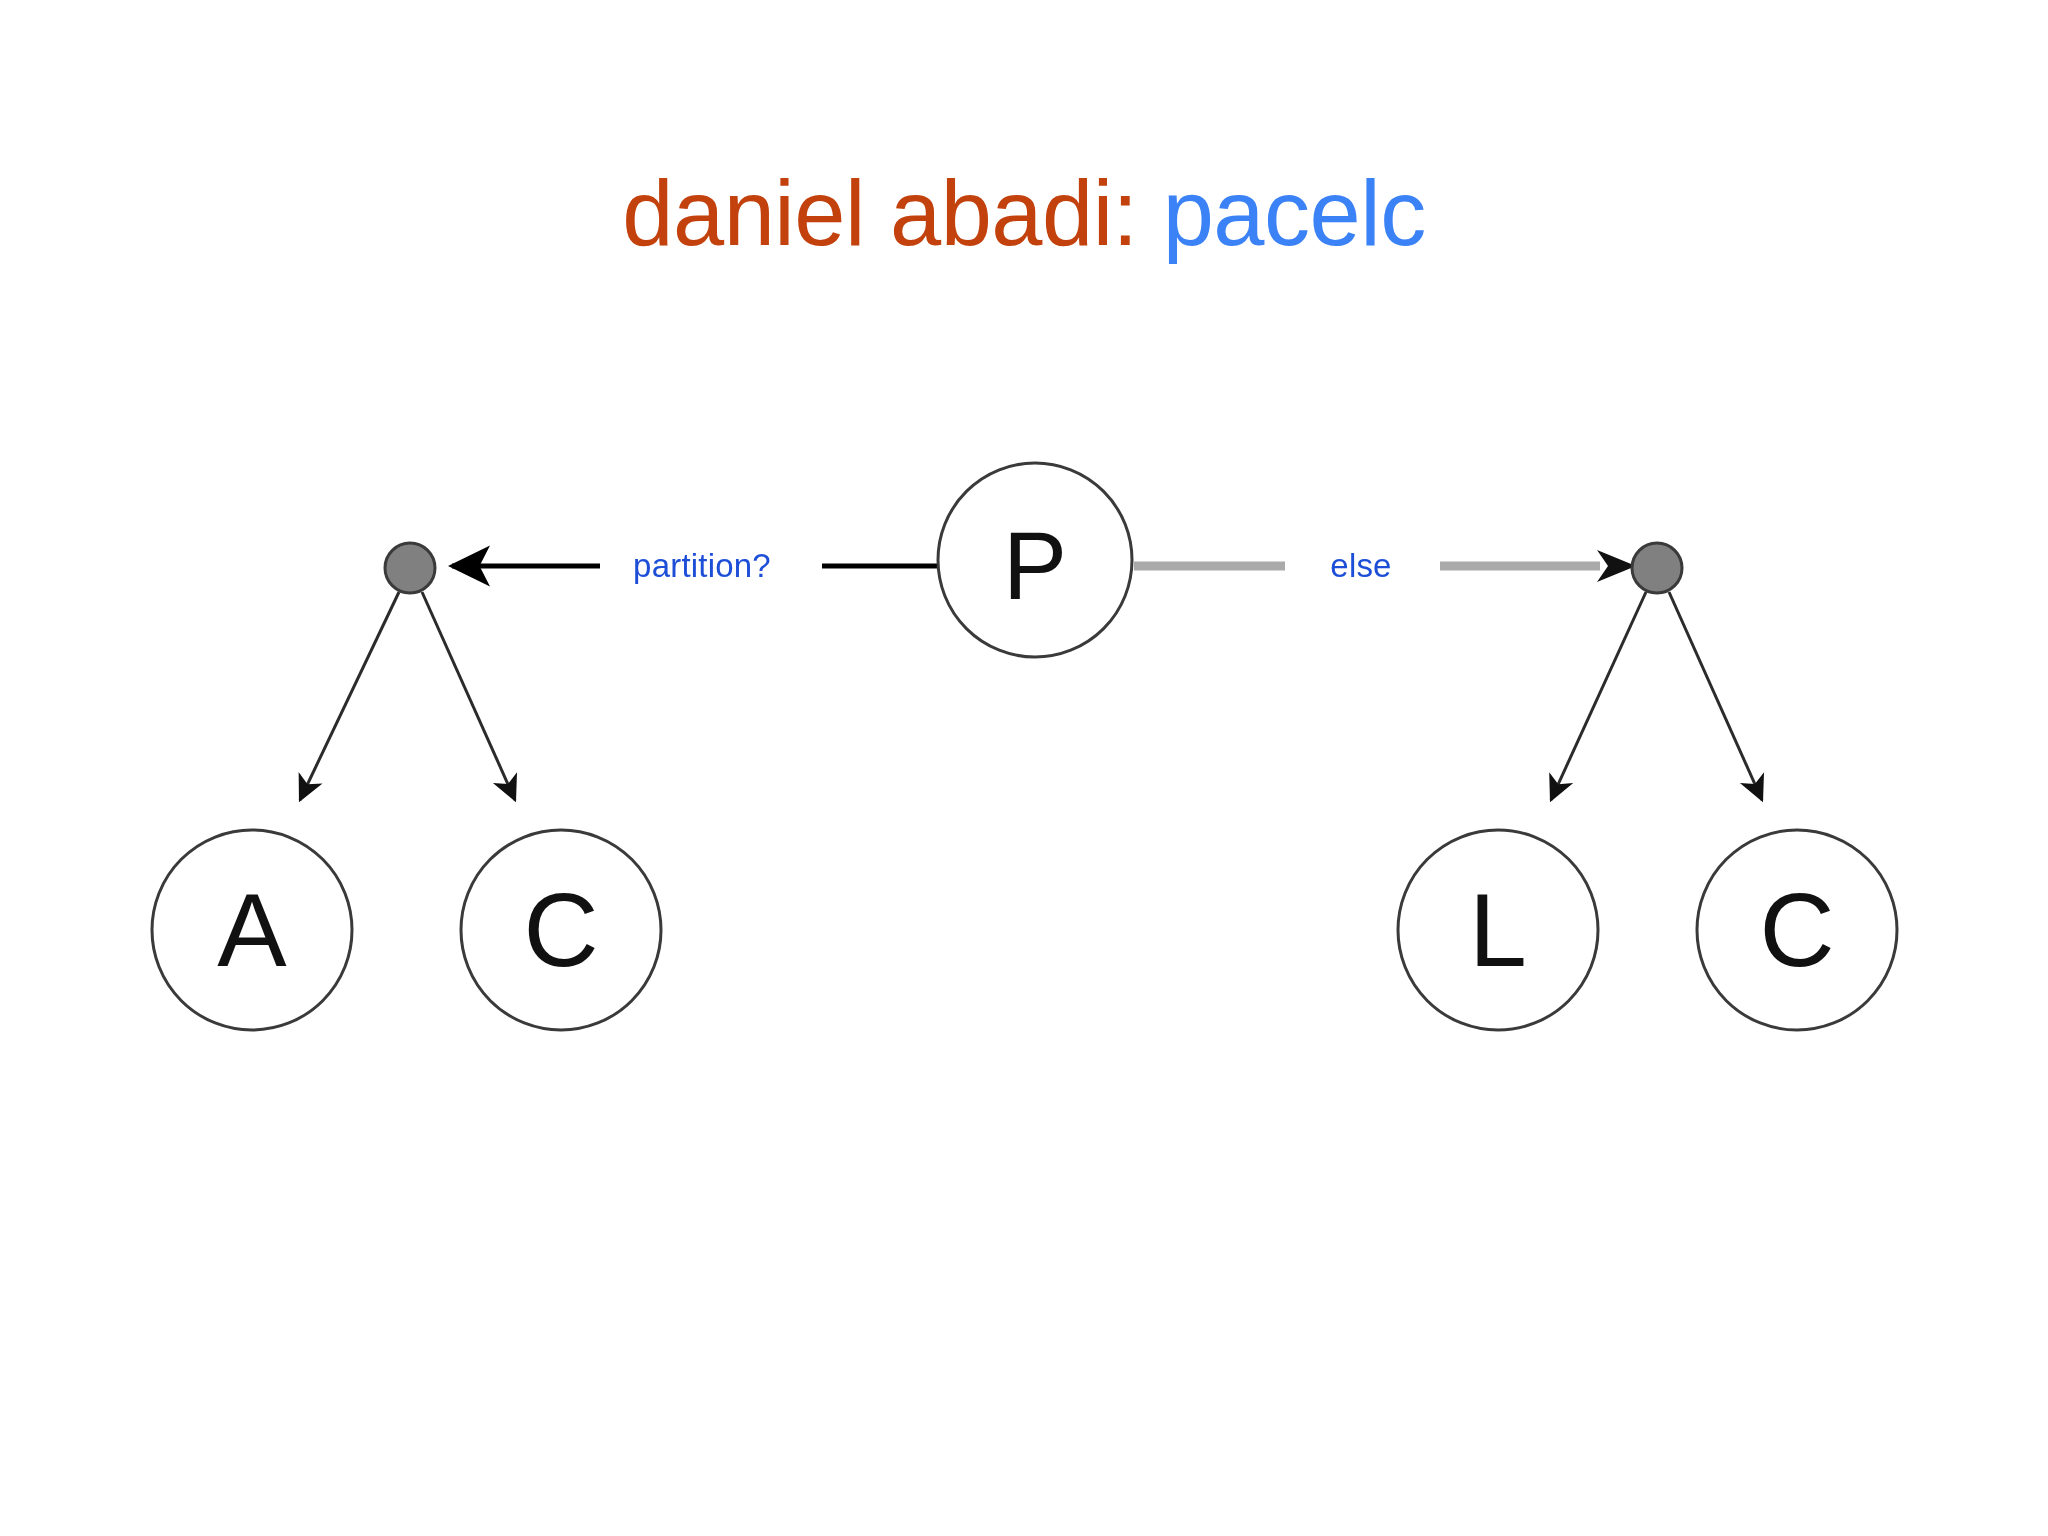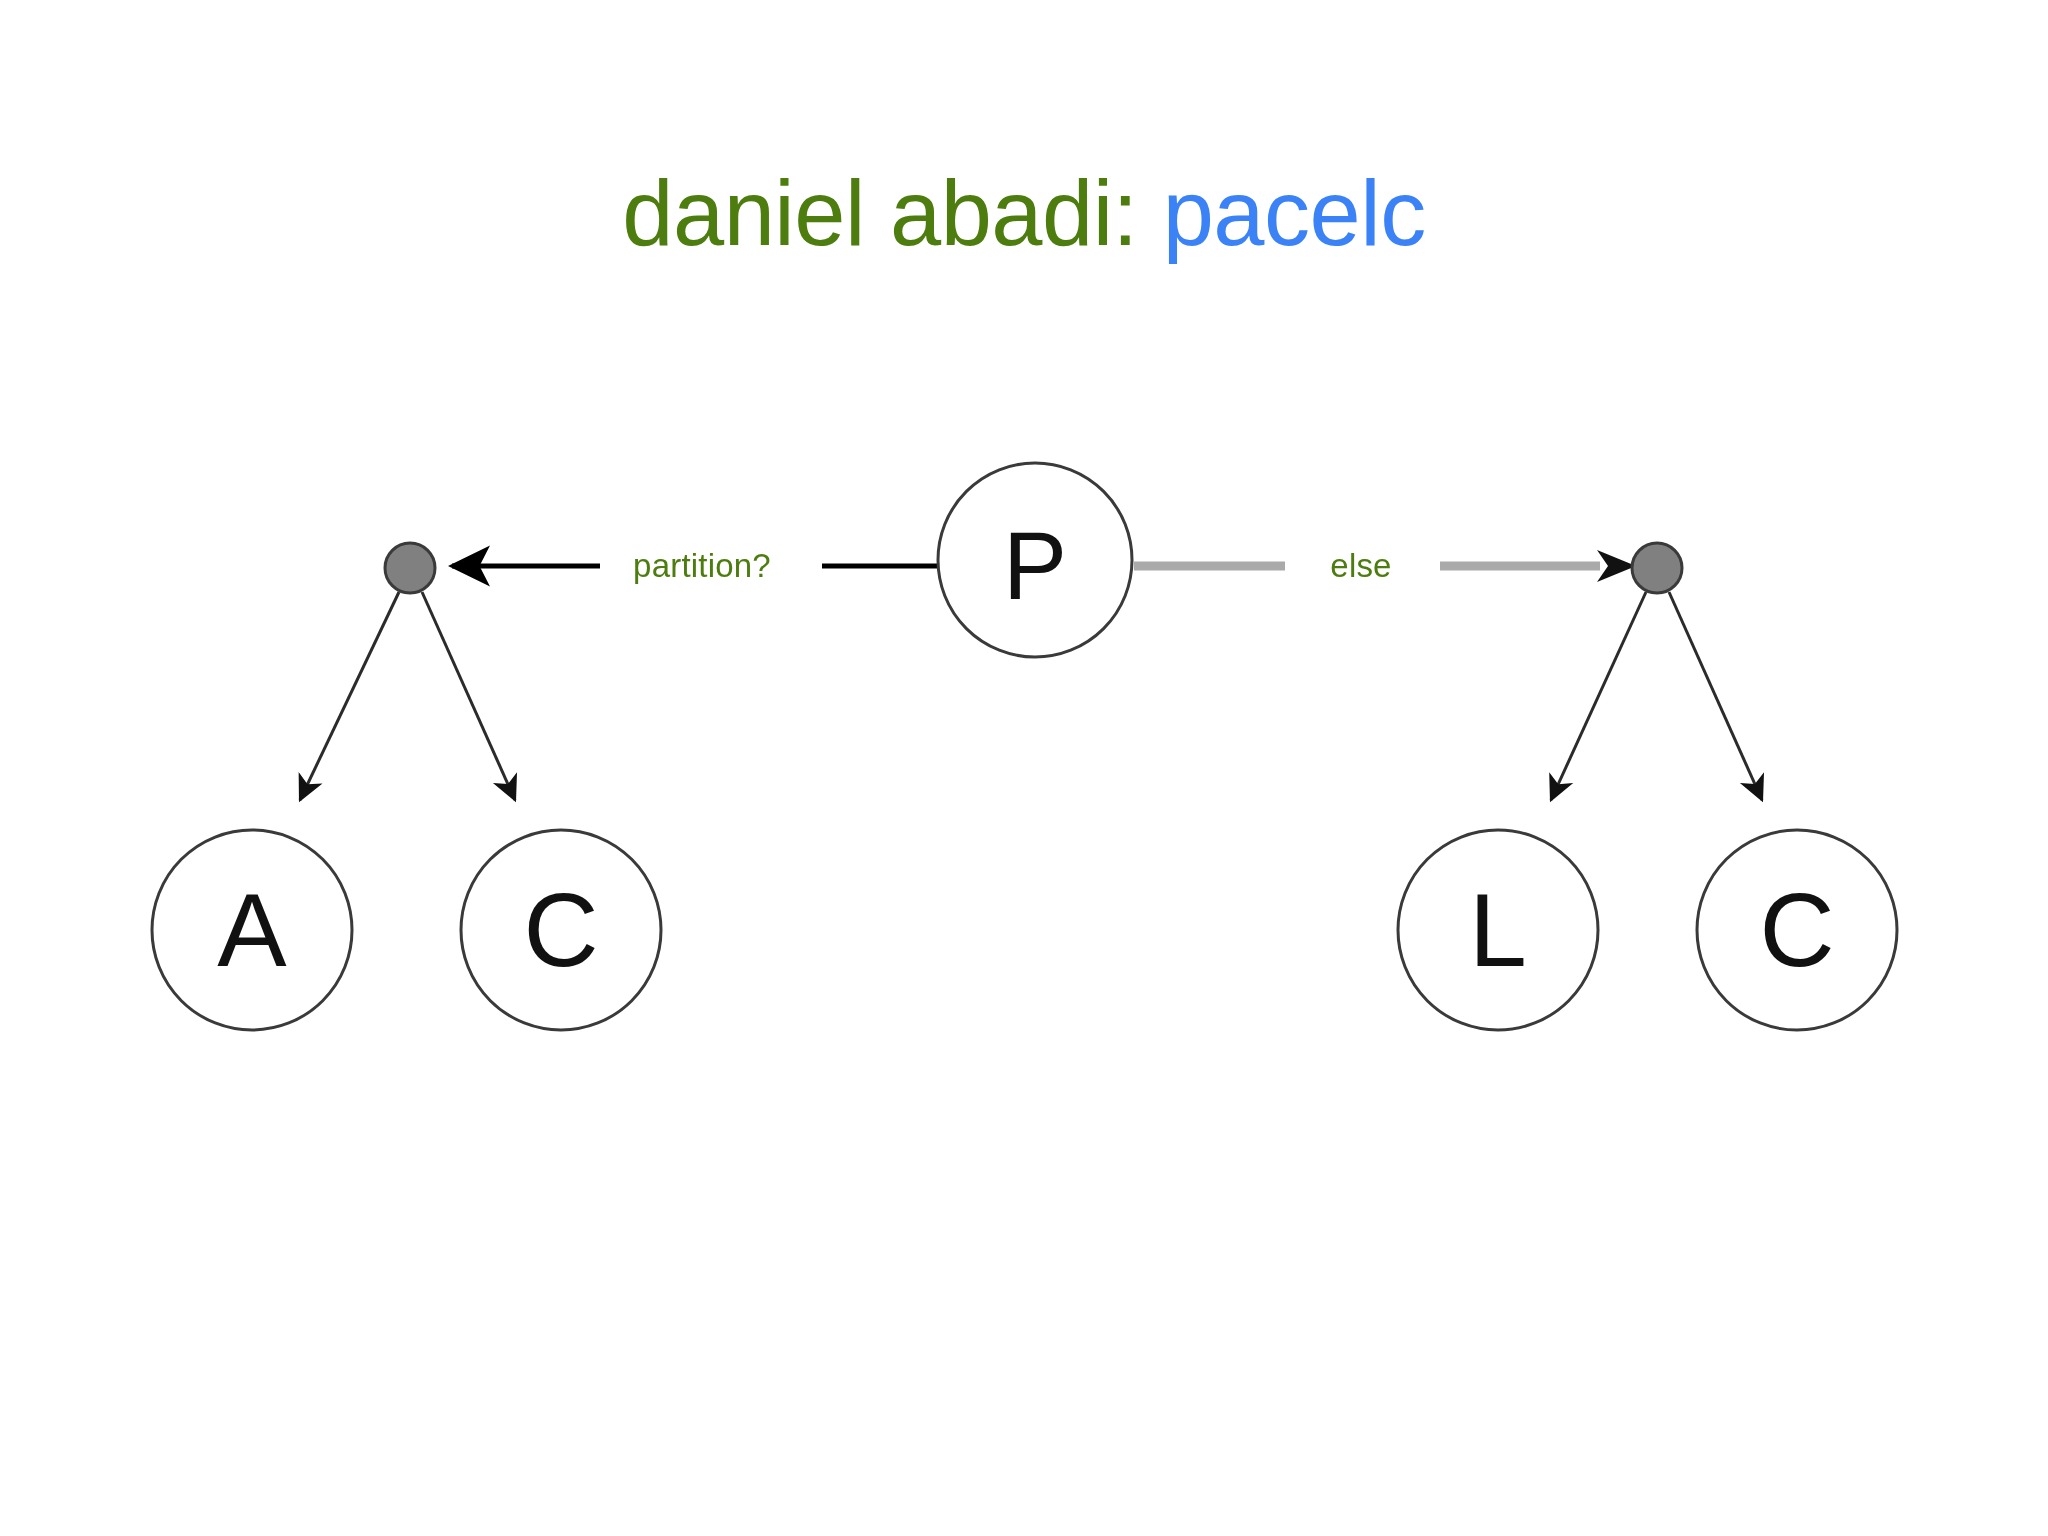--- a/index.html
+++ b/index.html
@@ -24,21 +24,21 @@
     top: 100px;
     width: 2048px;
     text-align: center;
     font-size: 92px;
     line-height: 1.12;
     font-weight: 400;
     letter-spacing: -0.5px;
     white-space: nowrap;
   }
   #slide-title .title-primary {
-    color: #4d7c0f;
+    color: #c2410c;
   }
   #slide-title .title-secondary {
     color: #3b82f6;
   }
 
   
   #diagram-stage {
     position: absolute;
     left: 0;
     top: 0;
@@ -67,21 +67,21 @@
   }
   .node-label.root-letter { font-size: 96px; }
   .node-label.leaf-letter { font-size: 104px; }
 
   .edge-label {
     position: absolute;
     transform: translate(-50%, -50%);
     font-family: "Liberation Sans", sans-serif;
     font-size: 33px;
     font-weight: 400;
-    color: #4d7c0f;
+    color: #1d4ed8;
     white-space: nowrap;
     letter-spacing: 0.2px;
   }
 </style>
 </head>
 <body>
 
 <h1 id="slide-title">
   <span class="title-primary">daniel abadi: </span><span class="title-secondary">pacelc</span>
 </h1>

